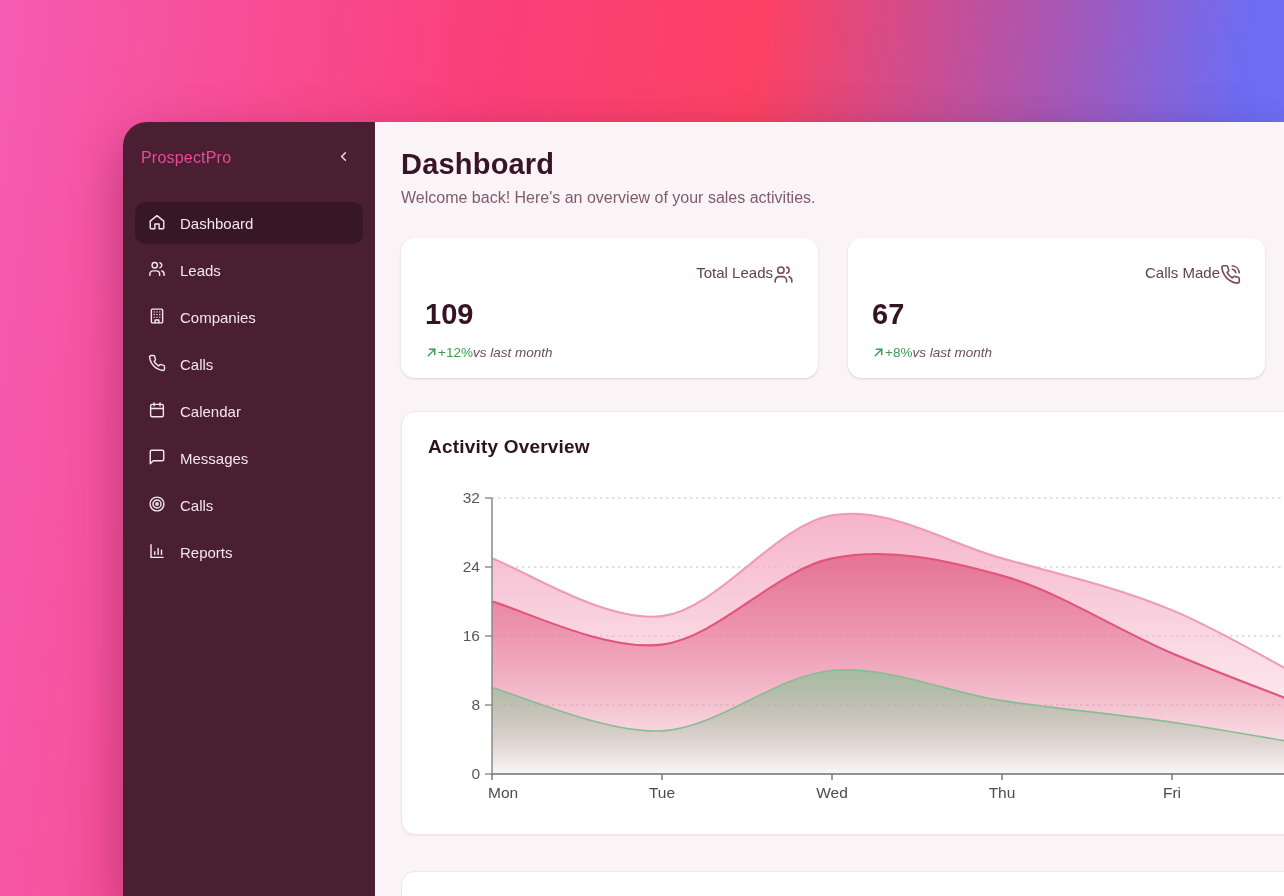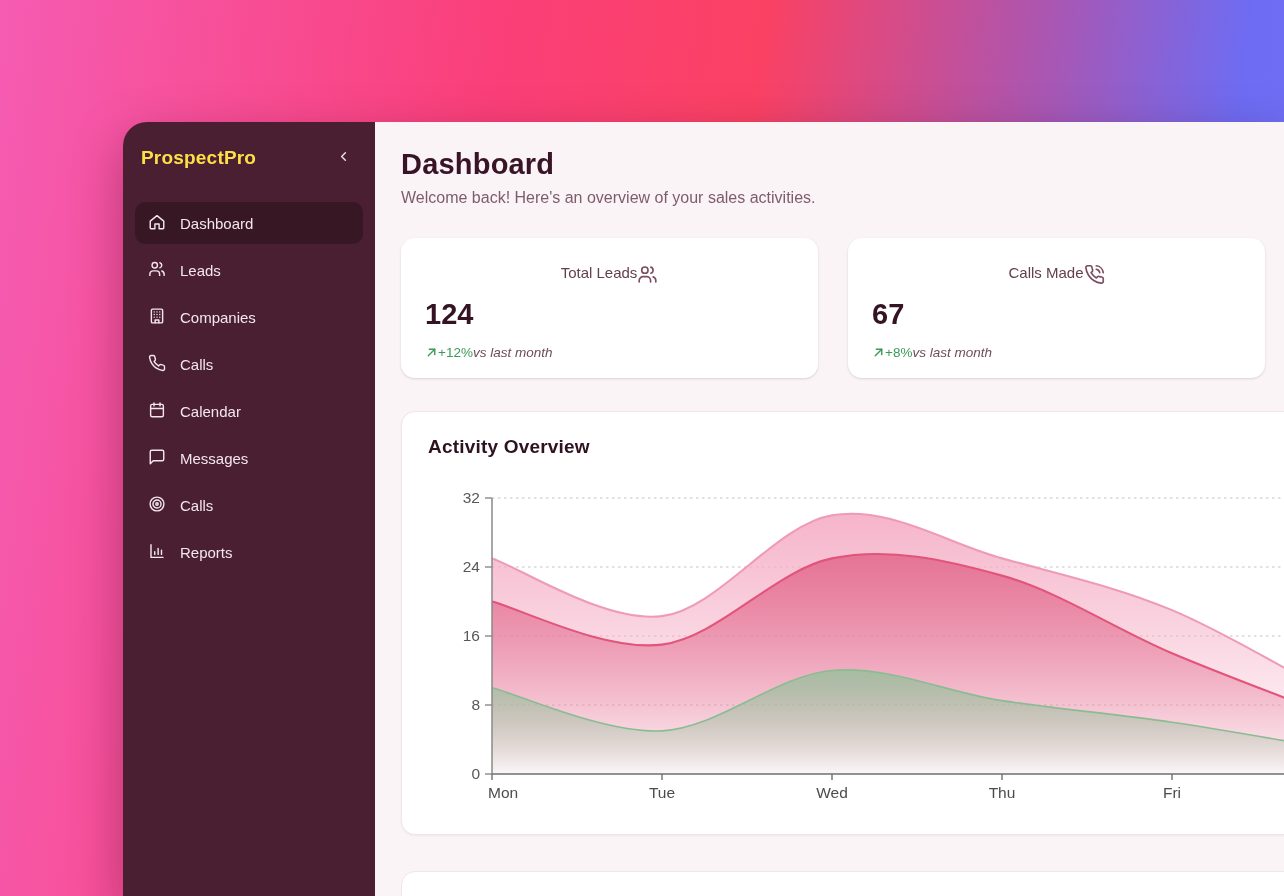--- a/index.html
+++ b/index.html
@@ -13,40 +13,40 @@
     position:absolute; left:123px; top:122px; width:1161px; height:774px;
     display:flex; border-top-left-radius:24px; overflow:hidden;
     box-shadow:0 18px 50px rgba(60,10,40,.35);
   }
   
   .sidebar{
     width:252px; flex-shrink:0; background:#4a1f31; color:#f6edf1;
     padding:24px 12px; display:flex; flex-direction:column;
   }
   .side-head{ display:flex; align-items:center; justify-content:space-between; padding:0 8px 0 6px; }
-  .brand{ font-size:19px; font-weight:bold; letter-spacing:.2px; color:#fde047; }
+  .brand{ font-size:16px; font-weight:normal; letter-spacing:.2px; color:#ec4899; }
   .collapse-btn{ background:none; border:none; color:#ecdde4; cursor:pointer; width:24px; height:24px; display:flex; align-items:center; justify-content:center; }
   .nav{ margin-top:32px; display:flex; flex-direction:column; gap:5px; }
   .nav-item{
     display:flex; align-items:center; gap:14px; height:42px; padding:0 13px;
     border-radius:10px; font-size:15px; color:#f3e7ec; cursor:pointer;
   }
   .nav-item.active{ background:rgba(0,0,0,.24); }
   .nav-item svg{ width:18px; height:18px; flex-shrink:0; }
   
   .main{ flex:1; background:#faf4f6; padding:26px 0 0 26px; position:relative; }
   .page-title{ font-size:29px; font-weight:bold; color:#381426; letter-spacing:.2px; }
   .page-subtitle{ margin-top:8px; font-size:16px; color:#7e5c6d; }
   .stats-row{ display:flex; gap:30px; margin-top:31px; }
   .stat-card{
     width:417px; height:140px; background:#fff; border-radius:14px;
     box-shadow:0 1px 3px rgba(70,20,45,.10),0 1px 2px rgba(70,20,45,.06);
     padding:26px 24px 0 24px;
   }
-  .stat-head{ display:flex; justify-content:center; align-items:flex-start; }
+  .stat-head{ display:flex; justify-content:flex-end; align-items:flex-start; }
   .stat-label{ font-size:15px; color:#64404f; }
   .stat-icon{ color:#7b4d61; }
   .stat-icon svg{ width:21px; height:21px; }
   .stat-value{ font-size:29px; font-weight:bold; color:#341323; margin-top:9px; }
   .stat-trend{ margin-top:14px; font-size:13.5px; display:flex; align-items:center; }
   .trend-arrow{ color:#3a9b57; display:flex; }
   .trend-arrow svg{ width:13px; height:13px; }
   .trend-pct{ color:#3a9b57; }
   .trend-note{ color:#6e4c5c;font-style:italic; }
   .chart-card{
@@ -146,21 +146,21 @@
       <div class="stat-card">
         <div class="stat-head">
           <span class="stat-label">Total Leads</span>
           <span class="stat-icon"><svg viewBox="0 0 24 24" fill="none" stroke="currentColor" stroke-width="1.9" stroke-linecap="round" stroke-linejoin="round">
                 <circle cx="9" cy="7" r="3.6"></circle>
                 <path d="M2.5 20.5v-1.6a4.4 4.4 0 0 1 4.4-4.4h4.2a4.4 4.4 0 0 1 4.4 4.4v1.6"></path>
                 <path d="M15.8 3.6a3.6 3.6 0 0 1 0 6.9"></path>
                 <path d="M21.5 20.5v-1.6a4.4 4.4 0 0 0-3.1-4.2"></path>
               </svg></span>
         </div>
-        <div class="stat-value">124</div>
+        <div class="stat-value">109</div>
         <div class="stat-trend">
           <span class="trend-arrow">
               <svg viewBox="0 0 24 24" fill="none" stroke="currentColor" stroke-width="2.6" stroke-linecap="round" stroke-linejoin="round">
                 <path d="M6 18 18 6"></path>
                 <path d="M8 6h10v10"></path>
               </svg>
             </span>
           <span class="trend-pct">+12%</span>
           <span class="trend-note">vs last month</span>
         </div>

